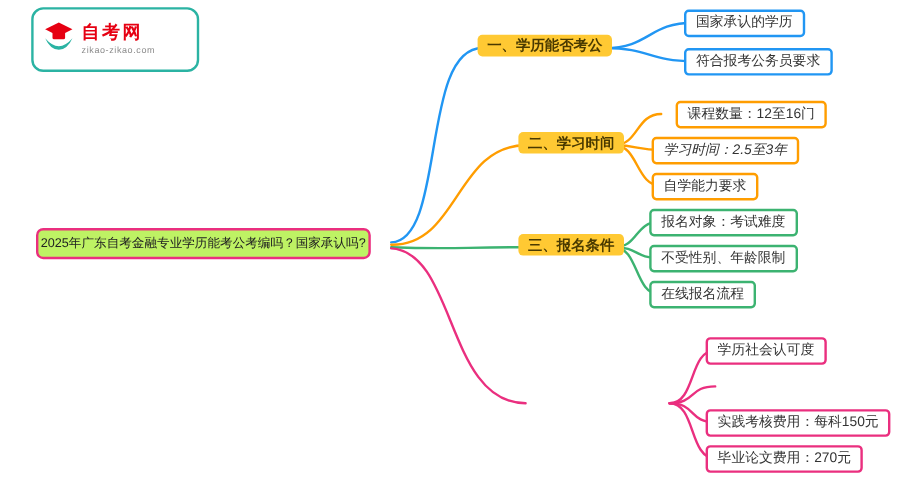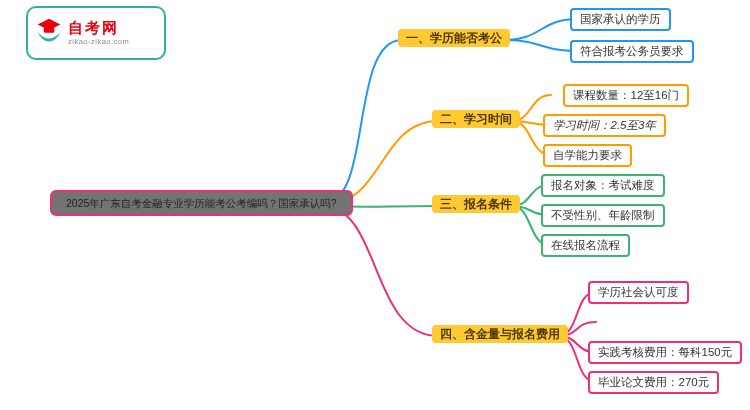--- a/index.html
+++ b/index.html
@@ -4,22 +4,22 @@
 <style>
   html,body{margin:0;padding:0;background:#fff;}
   #canvas{
     position:relative;width:750px;height:410px;background:#fff;overflow:hidden;
     font-family:"Liberation Sans","DejaVu Sans",sans-serif;color:#333;
   }
   #wires{position:absolute;left:0;top:0;width:750px;height:410px;}
   #wires path{fill:none;stroke-width:2;stroke-linecap:round;}
   .node{position:absolute;white-space:nowrap;box-sizing:border-box;}
   .root{
-    left:50px;top:190px;background:#737373;border:2px solid var(--pink);
-    border-radius:6px;font-size:10.5px;line-height:18px;padding:2px 14px;color:#222;
+    left:30px;top:190px;background:#bef264;border:2px solid var(--pink);
+    border-radius:6px;font-size:10.5px;line-height:18px;padding:2px 2px;color:#222;
   }
   .branch{
     background:var(--label_bg);border-radius:4px;font-size:12px;line-height:18px;
     padding:0 8px;color:#4a3a00;font-weight:bold;
   }
   .leaf{
     background:#fff;border:2px solid #999;border-radius:4px;font-size:11.5px;
     line-height:17px;padding:1px 8px;color:#333;
   }
   .b-blue{border-color:var(--blue);}
@@ -75,21 +75,20 @@
       <span class="logo-title">自考网</span>
       <span class="logo-sub">zikao-zikao.com</span>
     </span>
   </div>
 
   <div class="node root">2025年广东自考金融专业学历能考公考编吗？国家承认吗?</div>
 
   <div class="node branch" style="left:398px;top:29px;">一、学历能否考公</div>
   <div class="node branch" style="left:432px;top:110px;">二、学习时间</div>
   <div class="node branch" style="left:432px;top:195px;">三、报名条件</div>
-  <div class="node branch" style="left:432px;top:325px;">四、含金量与报名费用</div>
 
   <div class="node leaf b-blue" style="left:570px;top:8px;">国家承认的学历</div>
   <div class="node leaf b-blue" style="left:570px;top:40px;">符合报考公务员要求</div>
 
   <div class="node leaf b-orange" style="left:563px;top:84px;">课程数量：12至16门</div>
   <div class="node leaf b-orange" style="left:543px;top:114px;font-style:italic;">学习时间：2.5至3年</div>
   <div class="node leaf b-orange" style="left:543px;top:144px;">自学能力要求</div>
 
   <div class="node leaf b-green" style="left:541px;top:174px;">报名对象：考试难度</div>
   <div class="node leaf b-green" style="left:541px;top:204px;">不受性别、年龄限制</div>

